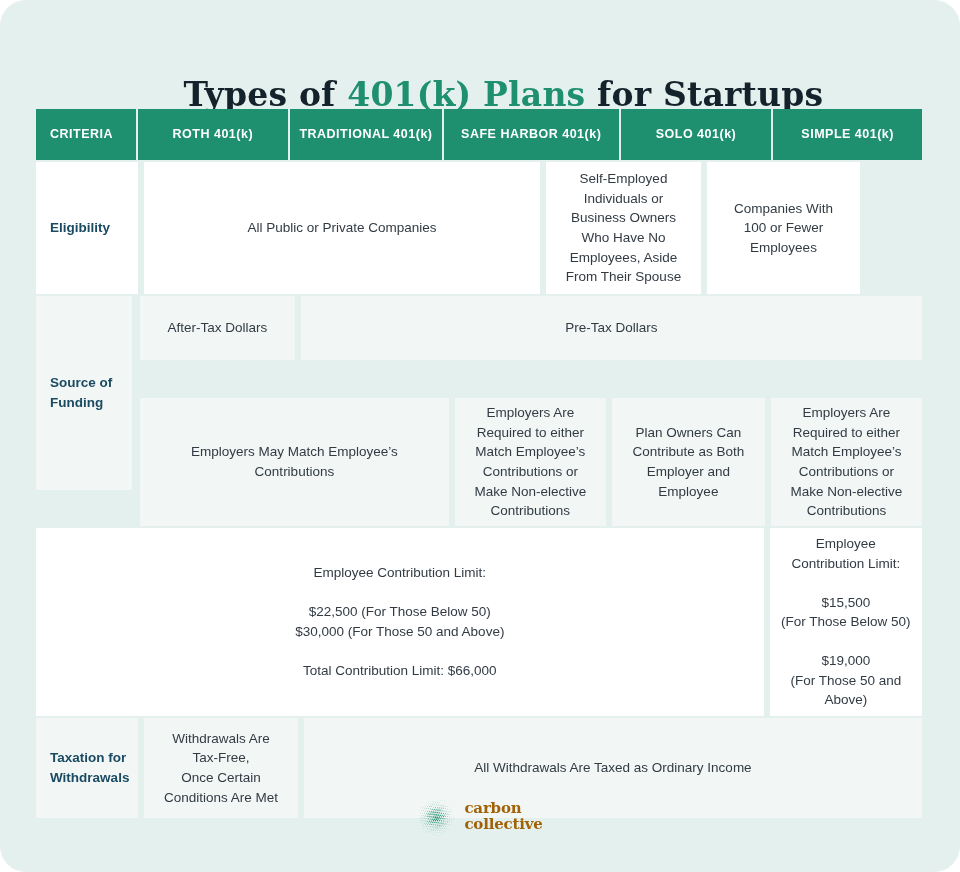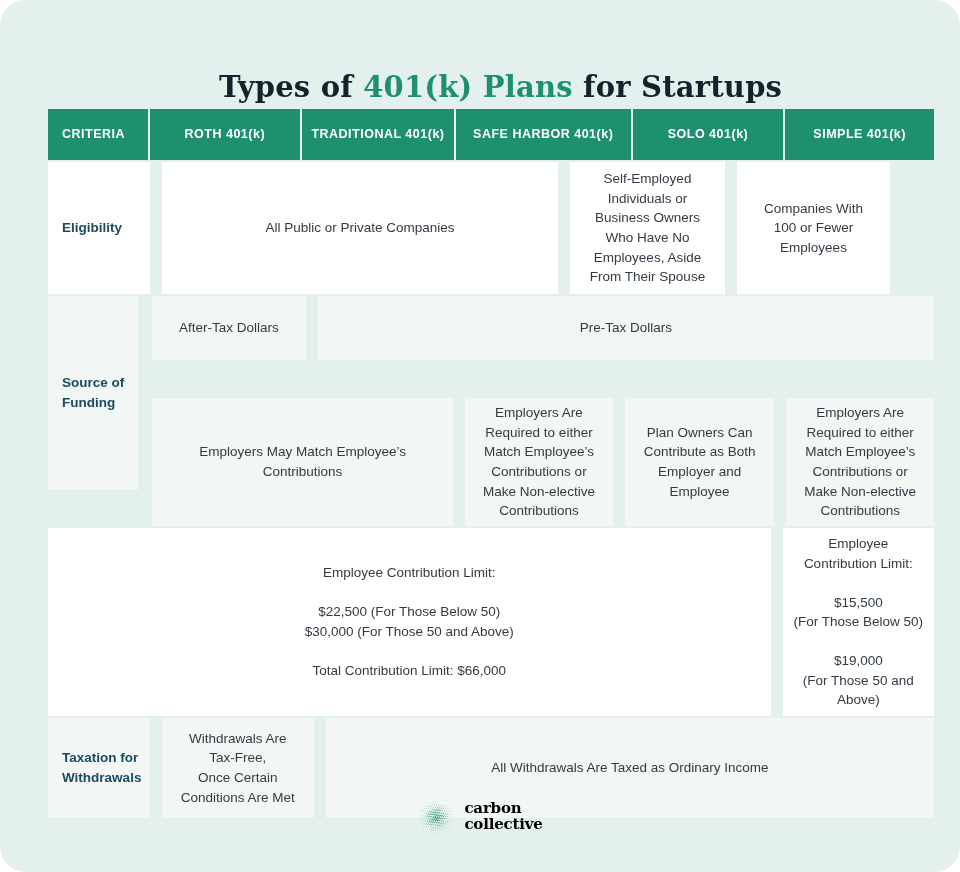--- a/index.html
+++ b/index.html
@@ -10,49 +10,49 @@
   }
   #page{
     position:relative;width:960px;height:872px;box-sizing:border-box;
     background:#e4f0ed;border-radius:26px;overflow:hidden;
   }
 
   
   .title{
     position:absolute;left:0;top:36px;width:960px;text-align:center;
     font-family:"DejaVu Serif","Liberation Serif",serif;
-    font-weight:700;font-size:29px;letter-spacing:.2px;color:#14222b;
+    font-weight:700;font-size:33px;letter-spacing:.2px;color:#14222b;
     white-space:pre;
   }
   .title .accent{color:#1e9070;}
 
   
   #table{
-    position:absolute;left:48px;top:109px;width:886px;
+    position:absolute;left:36px;top:109px;width:886px;
   }
   .row{display:flex;width:886px;box-sizing:border-box;}
 
   
   .hrow{height:51px;background:#e4f0ed;}
   .hcell{
     background:#1e9070;color:#ffffff;
     font-size:12.5px;font-weight:700;letter-spacing:.5px;
     display:flex;align-items:center;justify-content:center;text-align:center;
     line-height:1.25;box-sizing:border-box;padding:2px 4px;
     margin-right:2px;height:51px;
   }
   .hcell:last-child{margin-right:0;}
   .hcell.crit{justify-content:flex-start;padding-left:14px;}
 
   
   .brow{background:#e4f0ed;}
   .cell{
     display:flex;align-items:center;justify-content:center;text-align:center;
     font-size:13.5px;color:#323b44;line-height:1.45;
-    box-sizing:border-box;padding:8px 10px;margin-right:12px;
+    box-sizing:border-box;padding:8px 10px;margin-right:6px;
     white-space:pre-line;
   }
   .cell:last-child{margin-right:0;}
   .crit-cell{
     justify-content:flex-start;text-align:left;padding-left:14px;padding-right:12px;
     font-weight:700;font-size:13.5px;color:#1b4a63;white-space:pre-line;
   }
   .bg-white{background:#ffffff;}
   .bg-mint{background:#f2f7f5;}
 
@@ -63,21 +63,21 @@
   .sub.first{margin-bottom:2px;}
 
   
   .footer{
     position:absolute;left:0;top:798px;width:960px;
     display:flex;align-items:center;justify-content:center;gap:9px;
   }
   .logo-mark{width:38px;height:38px;display:block;}
   .logo-text{
     font-family:"DejaVu Serif","Liberation Serif",serif;
-    font-weight:700;font-size:15px;line-height:1.05;color:#000000;
+    font-weight:700;font-size:15px;line-height:1.05;color:#a16207;
     text-align:left;white-space:pre-line;letter-spacing:-.2px;
   }
 </style>
 </head>
 <body>
 
 <div id="page">
 
   <div class="title">
     <span>Types of </span><span class="accent">401(k) Plans</span><span> for Startups</span>

